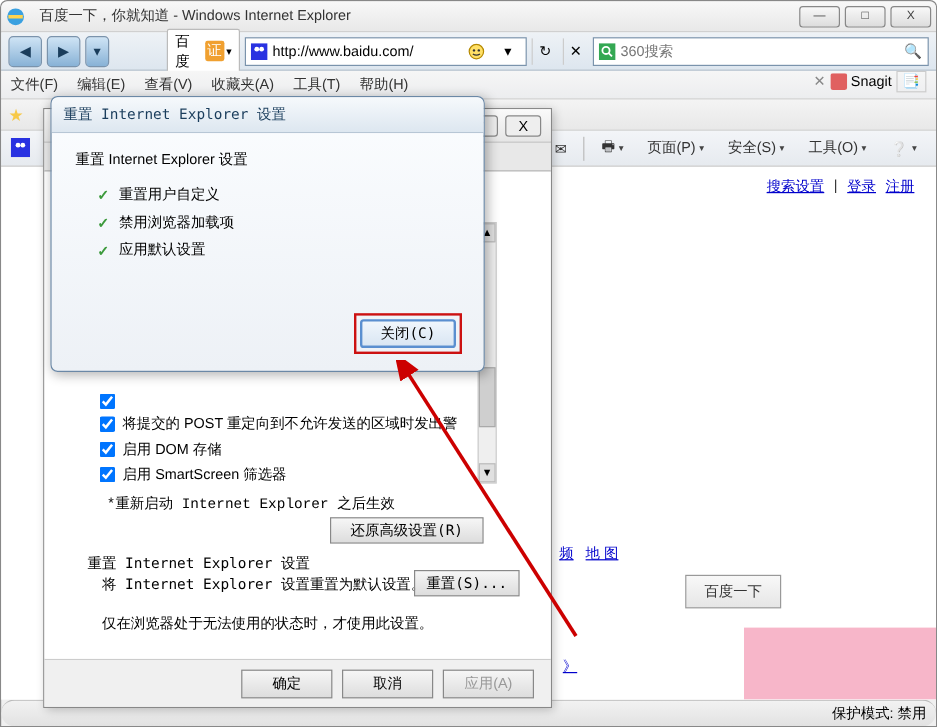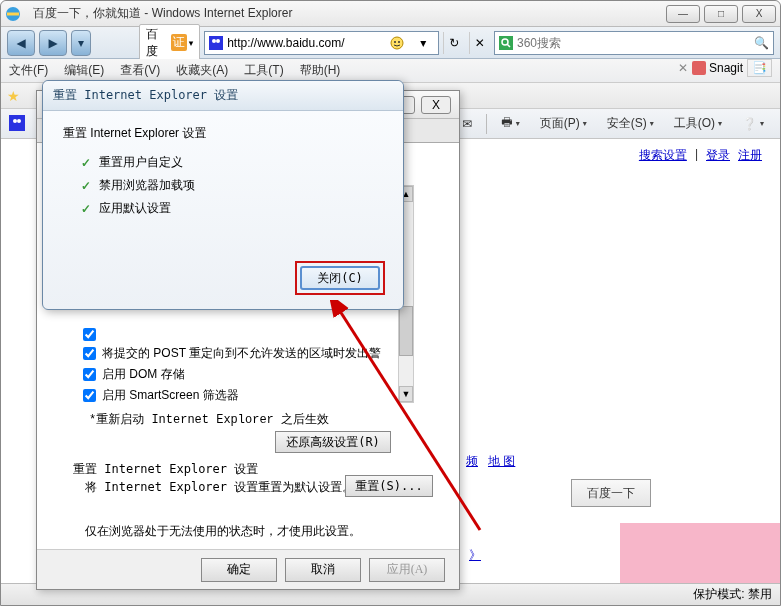--- a/index.html
+++ b/index.html
@@ -41,21 +41,21 @@
 
 .content { flex:1; background:#fff; position:relative; overflow:hidden; }
 .baidu-right { position:absolute; top:8px; right:18px; display:flex; gap:8px; color:#00c; }
 .baidu-right span,.baidu-right a { color:#00c; text-decoration:underline; }
 .baidu-mid-links { position:absolute; top:314px; left:465px; display:flex; gap:10px; }
 .baidu-mid-links span { color:#00c; text-decoration:underline; }
 .baidu-search-btn { position:absolute; top:340px; left:570px; width:80px; height:28px; background:linear-gradient(#f8f8f8,#e6e6e6); border:1px solid #999; color:#333; }
 .baidu-lnk2 { position:absolute; top:408px; left:468px; color:#00c; text-decoration:underline; }
 
 
-.statusbar { height:22px; background:linear-gradient(#f2f2f2,#e2e2e2); border-top:1px solid #bbb; display:flex; align-items:center; padding:0 8px; gap:8px; }
+.statusbar { height:22px; background:linear-gradient(#f2f2f2,#e2e2e2); border-top:1px solid #bbb; display:flex; align-items:center; padding:0 8px; gap:8px;border-radius:11px; }
 .statusbar .right { margin-left:auto; }
 
 
 .pink { position:absolute; right:0; bottom:0; width:160px; height:60px; background:#f7b6c9; }
 
 
 .dlg-options { position:absolute; top:90px; left:36px; width:424px; height:500px; background:#f2f2f2; border:1px solid #888; box-shadow:2px 2px 8px rgba(0,0,0,0.25); display:flex; flex-direction:column; }
 .dlg-titlebar { height:28px; background:linear-gradient(#fafafa,#e6e6e6); border-bottom:1px solid #bbb; display:flex; align-items:center; padding:0 8px; }
 .dlg-titlebar .t { flex:1; color:#000; }
 .dlg-titlebar .btns { display:flex; gap:6px; }
@@ -64,25 +64,25 @@
 .tab { padding:3px 12px; background:#fff; border:1px solid #aaa; border-bottom:none; margin-left:310px; }
 .optbody { flex:1; background:#fff; padding:12px; position:relative; }
 .checklist { position:absolute; top:185px; left:46px; display:flex; flex-direction:column; gap:4px; font-family:SimSun,monospace; }
 .checklist label { display:flex; align-items:center; gap:6px; }
 .checklist input { width:13px; height:13px; }
 .scrollbar { position:absolute; top:42px; right:45px; width:16px; height:218px; background:#efefef; border:1px solid #ccc; }
 .scrollbar .thumb { width:100%; height:50px; background:#cfcfcf; border:1px solid #aaa; margin-top:120px; }
 .scrollbar .arrow { position:absolute; left:0; width:100%; height:16px; background:#e0e0e0; border:1px solid #bbb; display:flex; align-items:center; justify-content:center; font-size:9px; }
 .scrollbar .arrow.top { top:0; } .scrollbar .arrow.bot { bottom:0; }
 .restart-note { position:absolute; top:268px; left:28px; font-family:Liberation Mono, monospace;margin-left:24px; }
-.restore-btn { position:absolute; top:288px; left:238px; width:116px; height:22px; background:linear-gradient(#f6f6f6,#ddd); border:1px solid #888; font-family:SimSun,monospace;}
+.restore-btn { position:absolute; top:288px; left:238px; width:128px; height:22px; background:linear-gradient(#f6f6f6,#ddd); border:1px solid #888; font-family:SimSun,monospace;}
 .reset-title { position:absolute; top:318px; left:36px; font-family:SimSun,monospace; }
 .reset-desc  { position:absolute; top:336px; left:48px; font-family:SimSun,monospace; }
 .reset-btn   { position:absolute; top:332px; left:308px; width:88px; height:22px; background:linear-gradient(#f6f6f6,#ddd); border:1px solid #888; font-family:SimSun,monospace;}
-.reset-warn  { position:absolute; top:380px; left:48px; font-family:SimSun,monospace; }
+.reset-warn  { position:absolute; top:368px; left:48px; font-family:SimSun,monospace; }
 .dlg-btnrow { height:40px; border-top:1px solid #ccc; display:flex; align-items:center; justify-content:flex-end; gap:8px; padding:0 14px; background:#f0f0f0; }
 .dlg-btnrow button { width:76px; height:24px; background:linear-gradient(#f6f6f6,#ddd); border:1px solid #888; }
 
 
 .dlg-reset { position:absolute; top:80px; left:42px; width:362px; height:230px; background:linear-gradient(#fbfdff,#edf1f6); border:1px solid #6b88a6; border-radius:6px; box-shadow:2px 2px 10px rgba(0,0,0,0.3); display:flex; flex-direction:column; }
 .dlg-reset .rtbar { height:30px; background:linear-gradient(#f6f9fc,#dde7f0); border-bottom:1px solid #b7c6d5; border-radius:6px 6px 0 0; display:flex; align-items:center; padding:0 10px; }
 .dlg-reset .rtbar .rt { flex:1; color:#1a3d5c; font-family:SimSun,monospace;}
 .dlg-reset .rbody { flex:1; padding:14px 20px; font-family:SimSun,monospace; }
 .dlg-reset .rbody .heading { margin-bottom:12px; }
 .dlg-reset .rbody .item { display:flex; align-items:center; gap:8px; margin:6px 0 6px 18px; }
@@ -281,21 +281,21 @@
     <div class="restart-note">*重新启动 Internet Explorer 之后生效</div>
     <button class="restore-btn">还原高级设置(R)</button>
     <div class="reset-title">重置 Internet Explorer 设置</div>
     <div class="reset-desc">将 Internet Explorer 设置重置为默认设置。</div>
     <button class="reset-btn">重置(S)...</button>
     <div class="reset-warn">仅在浏览器处于无法使用的状态时，才使用此设置。</div>
   </div>
   <div class="dlg-btnrow">
     <button>确定</button>
     <button>取消</button>
-    <button style="color:#999;font-family:Liberation Serif, serif;">应用(A)</button>
+    <button style="color:#999;">应用(A)</button>
   </div>
 </div>
 
 <div class="dlg-reset">
   <div class="rtbar">
     <span class="rt">重置 Internet Explorer 设置</span>
   </div>
   <div class="rbody">
     <div class="heading">重置 Internet Explorer 设置</div>
     <div class="item">

